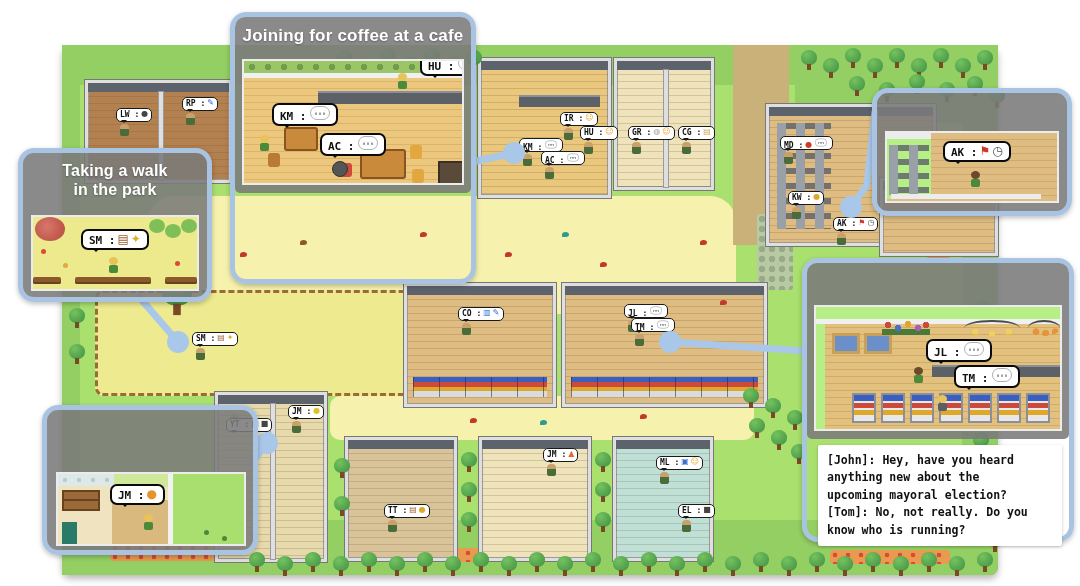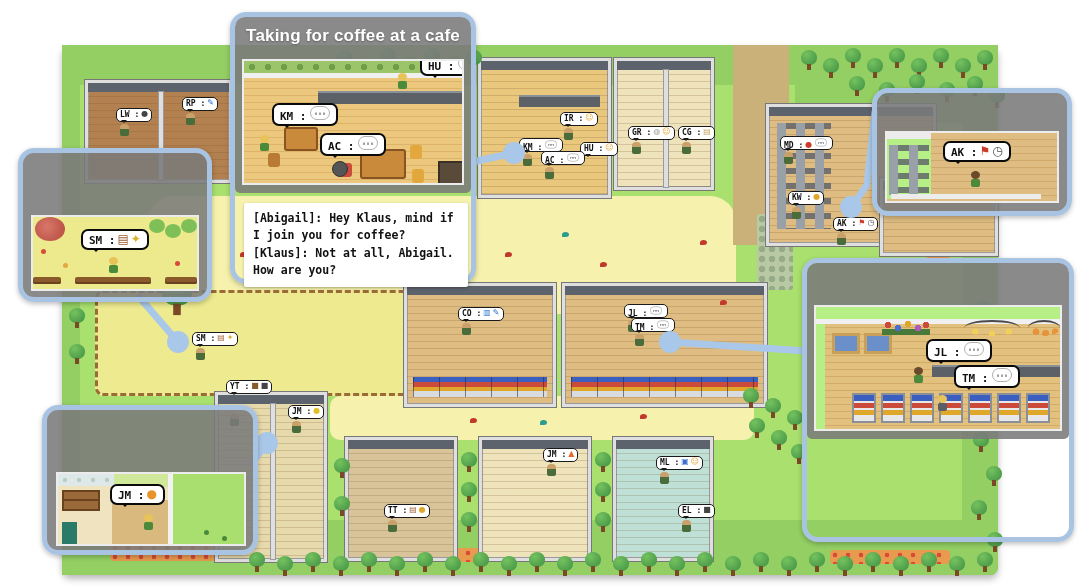--- a/index.html
+++ b/index.html
@@ -248,21 +248,21 @@
       <div class="bird" style="left: 540px; top: 420px; background: rgb(42, 157, 143);"></div>
       <div class="bird" style="left: 640px; top: 414px; background: rgb(192, 57, 43);"></div>
       <div class="bird" style="left: 720px; top: 300px; background: rgb(192, 57, 43);"></div>
       <div class="bird" style="left: 92px; top: 270px; background: rgb(192, 57, 43);"></div>
       <div class="mb" style="left: 116px; top: 108px;"><span>LW :</span><span class="mgl" style="color: rgb(68, 68, 68); font-size: 8px;">●</span><div class="tail"></div></div>
       <div class="pp" style="left: 120px; top: 124px;"></div>
       <div class="mb" style="left: 182px; top: 97px;"><span>RP :</span><span class="mgl" style="color: rgb(46, 111, 208); font-size: 8px;">✎</span><div class="tail"></div></div>
       <div class="pp" style="left: 186px; top: 113px;"></div>
       <div class="mb" style="left: 560px; top: 112px;"><span>IR :</span><span class="mgl" style="color: rgb(232, 160, 32); font-size: 8px;">☺</span><div class="tail"></div></div>
       <div class="pp" style="left: 564px; top: 128px;"></div>
-      <div class="mb" style="left: 580px; top: 142px;"><span>HU :</span><span class="mgl" style="color: rgb(232, 160, 32); font-size: 8px;">☺</span><div class="tail"></div></div>
+      <div class="mb" style="left: 580px; top: 126px;"><span>HU :</span><span class="mgl" style="color: rgb(232, 160, 32); font-size: 8px;">☺</span><div class="tail"></div></div>
       <div class="pp" style="left: 584px; top: 142px;"></div>
       <div class="mb" style="left: 519px; top: 138px;"><span>KM :</span><span class="cb" style="transform: scale(0.75); margin-left: 1px;"></span><div class="tail"></div></div>
       <div class="pp" style="left: 523px; top: 154px;"></div>
       <div class="mb" style="left: 541px; top: 151px;"><span>AC :</span><span class="cb" style="transform: scale(0.75); margin-left: 1px;"></span><div class="tail"></div></div>
       <div class="pp" style="left: 545px; top: 167px;"></div>
       <div class="mb" style="left: 628px; top: 126px;"><span>GR :</span><span class="mgl" style="color: rgb(153, 153, 153); font-size: 8px;">◍</span><span class="mgl" style="color: rgb(232, 160, 32); font-size: 8px;">☺</span><div class="tail"></div></div>
       <div class="pp" style="left: 632px; top: 142px;"></div>
       <div class="mb" style="left: 678px; top: 126px;"><span>CG :</span><span class="mgl" style="color: rgb(201, 160, 90); font-size: 8px;">▤</span><div class="tail"></div></div>
       <div class="pp" style="left: 682px; top: 142px;"></div>
       <div class="mb" style="left: 780px; top: 136px;"><span>MD :</span><span class="mgl" style="color: rgb(204, 58, 42); font-size: 8px;">●</span><span class="cb" style="transform: scale(0.75); margin-left: 1px;"></span><div class="tail"></div></div>
@@ -272,21 +272,21 @@
       <div class="mb" style="left: 833px; top: 217px;"><span>AK :</span><span class="mgl" style="color: rgb(204, 58, 42); font-size: 8px;">⚑</span><span class="mgl" style="color: rgb(85, 85, 85); font-size: 8px;">◷</span><div class="tail"></div></div>
       <div class="pp" style="left: 837px; top: 233px;"></div>
       <div class="mb" style="left: 192px; top: 332px;"><span>SM :</span><span class="mgl" style="color: rgb(154, 90, 43); font-size: 8px;">▤</span><span class="mgl" style="color: rgb(216, 176, 42); font-size: 8px;">✦</span><div class="tail"></div></div>
       <div class="pp" style="left: 196px; top: 348px;"></div>
       <div class="mb" style="left: 458px; top: 307px;"><span>CO :</span><span class="mgl" style="color: rgb(58, 127, 208); font-size: 8px;">▥</span><span class="mgl" style="color: rgb(46, 111, 208); font-size: 8px;">✎</span><div class="tail"></div></div>
       <div class="pp" style="left: 462px; top: 323px;"></div>
       <div class="mb" style="left: 624px; top: 304px;"><span>JL :</span><span class="cb" style="transform: scale(0.75); margin-left: 1px;"></span><div class="tail"></div></div>
       <div class="pp" style="left: 628px; top: 320px;"></div>
       <div class="mb" style="left: 631px; top: 318px;"><span>TM :</span><span class="cb" style="transform: scale(0.75); margin-left: 1px;"></span><div class="tail"></div></div>
       <div class="pp" style="left: 635px; top: 334px;"></div>
-      <div class="mb" style="left: 226px; top: 380px;"><span>YT :</span><span class="mgl" style="color: rgb(138, 90, 43); font-size: 8px;">■</span><span class="mgl" style="color: rgb(68, 68, 68); font-size: 8px;">■</span><div class="tail"></div></div>
+      <div class="mb" style="left: 226px; top: 418px;"><span>YT :</span><span class="mgl" style="color: rgb(138, 90, 43); font-size: 8px;">■</span><span class="mgl" style="color: rgb(68, 68, 68); font-size: 8px;">■</span><div class="tail"></div></div>
       <div class="pp" style="left: 230px; top: 414px;"></div>
       <div class="mb" style="left: 288px; top: 405px;"><span>JM :</span><span class="mgl" style="color: rgb(224, 192, 42); font-size: 8px;">●</span><div class="tail"></div></div>
       <div class="pp" style="left: 292px; top: 421px;"></div>
       <div class="mb" style="left: 384px; top: 504px;"><span>TT :</span><span class="mgl" style="color: rgb(154, 90, 43); font-size: 8px;">▤</span><span class="mgl" style="color: rgb(224, 168, 42); font-size: 8px;">●</span><div class="tail"></div></div>
       <div class="pp" style="left: 388px; top: 520px;"></div>
       <div class="mb" style="left: 543px; top: 448px;"><span>JM :</span><span class="mgl" style="color: rgb(232, 106, 42); font-size: 8px;">▲</span><div class="tail"></div></div>
       <div class="pp" style="left: 547px; top: 464px;"></div>
       <div class="mb" style="left: 656px; top: 456px;"><span>ML :</span><span class="mgl" style="color: rgb(58, 111, 208); font-size: 8px;">▣</span><span class="mgl" style="color: rgb(232, 160, 32); font-size: 8px;">☺</span><div class="tail"></div></div>
       <div class="pp" style="left: 660px; top: 472px;"></div>
       <div class="mb" style="left: 678px; top: 504px;"><span>EL :</span><span class="mgl" style="color: rgb(68, 68, 68); font-size: 8px;">■</span><div class="tail"></div></div>
@@ -299,63 +299,61 @@
       <circle cx="514" cy="153" r="11" fill="#a9c7e8"></circle>
       <polyline points="875,112 867,185 851,207" fill="none" stroke="#a9c7e8" stroke-width="7" stroke-linecap="round" stroke-linejoin="round"></polyline>
       <circle cx="851" cy="207" r="11" fill="#a9c7e8"></circle>
       <polyline points="806,351 670,342" fill="none" stroke="#a9c7e8" stroke-width="7" stroke-linecap="round" stroke-linejoin="round"></polyline>
       <circle cx="670" cy="342" r="11" fill="#a9c7e8"></circle>
       <polyline points="252,463 267,443" fill="none" stroke="#a9c7e8" stroke-width="7" stroke-linecap="round" stroke-linejoin="round"></polyline>
       <circle cx="267" cy="443" r="11" fill="#a9c7e8"></circle>
     </svg>
 
   <div class="callout full" style="left:18px;top:148px;width:194px;height:154px">
+    <div class="ctitle" style="font-size:16px">Taking a walk
+in the park</div>
     <div class="scene" style="left:8px;top:62px;width:168px;height:76px;background:#edea8d">
       <div class="rtree sc-item" style="left:2px;top:0"></div>
       <div class="bush sc-item" style="left:116px;top:2px"></div>
       <div class="bush sc-item" style="left:132px;top:7px"></div>
       <div class="bush sc-item" style="left:148px;top:2px"></div>
       <div class="flw" style="left:8px;top:32px;background:#d84a3a"></div>
       <div class="flw" style="left:30px;top:46px;background:#e2a83e"></div>
       <div class="flw" style="left:100px;top:24px;background:#d84a3a"></div>
       <div class="flw" style="left:142px;top:44px;background:#d84a3a"></div>
       <div class="fseg" style="left:0;top:60px;width:28px"></div>
       <div class="fseg" style="left:42px;top:60px;width:76px"></div>
       <div class="fseg" style="left:132px;top:60px;width:32px"></div>
       <span class="pch" style="left:74px;top:40px"></span>
       <div class="bub" style="left:48px;top:12px"><span>SM :</span><span class="ics"><span class="mgl" style="color: rgb(154, 90, 43); font-size: 12px;">▤</span><span class="mgl" style="color: rgb(216, 176, 42); font-size: 12px;">✦</span></span></div>
     </div>
   </div>
 
   <div class="callout" style="left:230px;top:12px;width:246px;height:272px">
     <div class="cpanel" style="height:176px">
-      <div class="ctitle" style="font-size:17px">Taking for coffee at a cafe</div>
+      <div class="ctitle" style="font-size:17px">Joining for coffee at a cafe</div>
       <div class="scene" style="left:7px;top:42px;width:222px;height:126px;background:repeating-linear-gradient(180deg,#ecc87f 0 6px,#dcb369 6px 7px)">
         <div class="sc-item" style="left:0;top:0;width:100%;height:12px;background:radial-gradient(circle at 8px 6px,#6f9e4a 3px,transparent 3.4px) 0 0/16px 12px repeat,#9cc468"></div>
         <div class="sc-item" style="left:0;top:12px;width:100%;height:5px;background:#f0f0f0"></div>
         <div class="sc-item" style="left:74px;top:30px;width:148px;height:11px;background:#5c6168;border-top:2px solid #8a9098"></div>
         <div class="tbl" style="left:40px;top:66px;width:30px;height:20px"></div>
         <div class="tbl" style="left:116px;top:88px;width:42px;height:26px"></div>
         <div class="chr" style="left:96px;top:102px;background:#cc4a3a"></div>
         <div class="chr" style="left:166px;top:84px;background:#e2a83e"></div>
         <div class="chr" style="left:168px;top:108px;background:#e2a83e"></div>
         <div class="chr" style="left:24px;top:92px;background:#b97a36"></div>
         <div class="sc-item" style="left:194px;top:100px;width:26px;height:22px;background:#5a4a3a;border:2px solid #3a2f24"></div>
         <span class="pch" style="left:152px;top:12px"></span>
         <span class="pch" style="left:14px;top:74px"></span>
         <span class="blob" style="left:88px;top:100px"></span>
         <div class="bub" style="left:28px;top:42px"><span>KM :</span><span class="cb"></span></div>
         <div class="bub" style="left:76px;top:72px"><span>AC :</span><span class="cb"></span></div>
         <div class="bub" style="left:176px;top:-8px"><span>HU :</span><span class="cb"></span></div>
       </div>
     </div>
-    <div class="dlg" style="left:9px;top:186px;width:206px">[Abigail]: Hey Klaus, mind if
-I join you for coffee?
-[Klaus]: Not at all, Abigail.
-How are you?</div>
   </div>
 
   <div class="callout full" style="left:872px;top:88px;width:200px;height:128px">
     <div class="scene" style="left:8px;top:38px;width:174px;height:72px;background:repeating-linear-gradient(180deg,#dfbd82 0 6px,#cfa96b 6px 7px)">
       <div class="sc-item" style="left:0;top:0;width:44px;height:6px;background:#ececec"></div>
       <div class="sc-item" style="left:0;top:6px;width:44px;height:60px;background:#b5ef86"></div>
       <div class="sc-item" style="left:2px;top:12px;width:40px;height:50px;background:repeating-linear-gradient(90deg,#9aa0a8 0 9px,transparent 9px 20px),repeating-linear-gradient(180deg,rgba(90,95,105,.8) 0 6px,transparent 6px 14px)"></div>
       <div class="sc-item" style="left:4px;bottom:2px;width:150px;height:5px;background:#ececec"></div>
       <span class="pch dark" style="left:82px;top:38px"></span>
       <div class="bub" style="left:56px;top:8px"><span>AK :</span><span class="ics"><span class="mgl" style="color: rgb(204, 58, 42); font-size: 12px;">⚑</span><span class="mgl" style="color: rgb(85, 85, 85); font-size: 12px;">◷</span></span></div>
@@ -380,20 +378,25 @@
         <div class="shf" style="left:123px;top:86px"></div>
         <div class="shf" style="left:152px;top:86px"></div>
         <div class="shf" style="left:181px;top:86px"></div>
         <div class="shf" style="left:210px;top:86px"></div>
         <span class="pch dark" style="left:96px;top:60px"></span>
         <span class="pch gray" style="left:120px;top:88px"></span>
         <div class="bub" style="left:110px;top:32px"><span>JL :</span><span class="cb"></span></div>
         <div class="bub" style="left:138px;top:58px"><span>TM :</span><span class="cb"></span></div>
       </div>
     </div>
+    <div class="dlg" style="left:11px;top:182px;width:226px">[John]: Hey, have you heard
+anything new about the
+upcoming mayoral election?
+[Tom]: No, not really. Do you
+know who is running?</div>
   </div>
 
   <div class="callout full" style="left:42px;top:405px;width:216px;height:150px">
     <div class="scene" style="left:9px;top:62px;width:190px;height:74px;background:#efe3c0">
       <div class="sc-item" style="left:114px;top:0;width:76px;height:74px;background:#a8df6f"></div>
       <div class="sc-item" style="left:110px;top:0;width:5px;height:74px;background:#f2f2f2"></div>
       <div class="sc-item" style="left:0;top:0;width:56px;height:12px;background:radial-gradient(circle at 7px 6px,#b8cfc6 2px,transparent 2.4px) 0 0/14px 12px repeat,#dfe8e8"></div>
       <div class="sc-item" style="left:56px;top:0;width:54px;height:13px;background:#cfe89a"></div>
       <div class="sc-item" style="left:4px;top:16px;width:34px;height:17px;background:linear-gradient(180deg,#9a6a38 0 7px,#6a4220 7px 9px,#9a6a38 9px);border:2px solid #6a4220"></div>
       <div class="sc-item" style="left:54px;top:26px;width:56px;height:48px;background:#d9b97e"></div>

